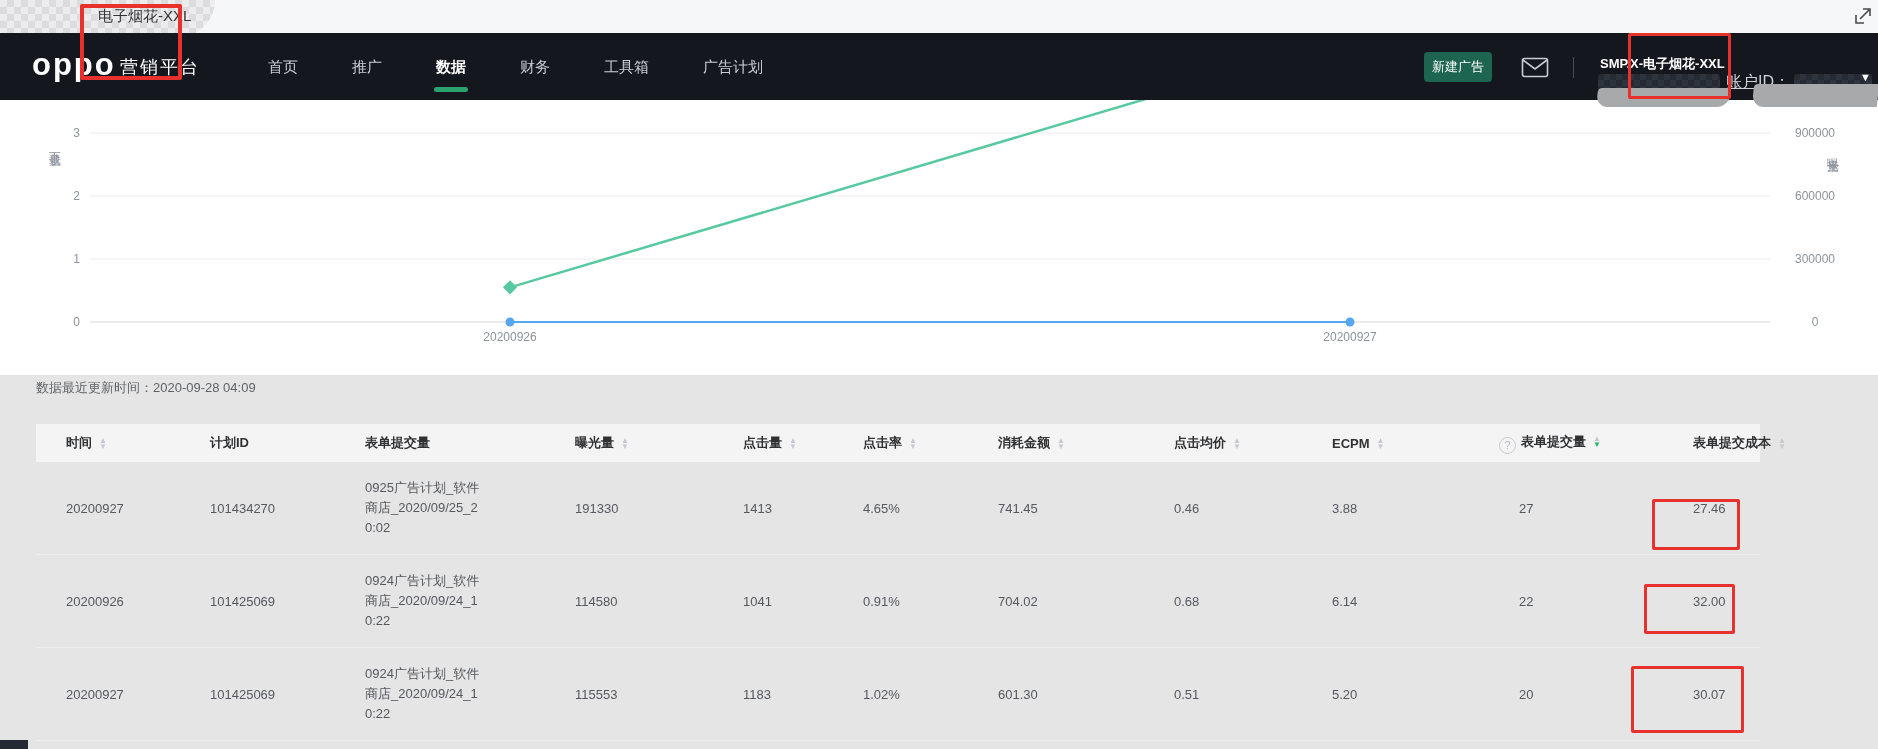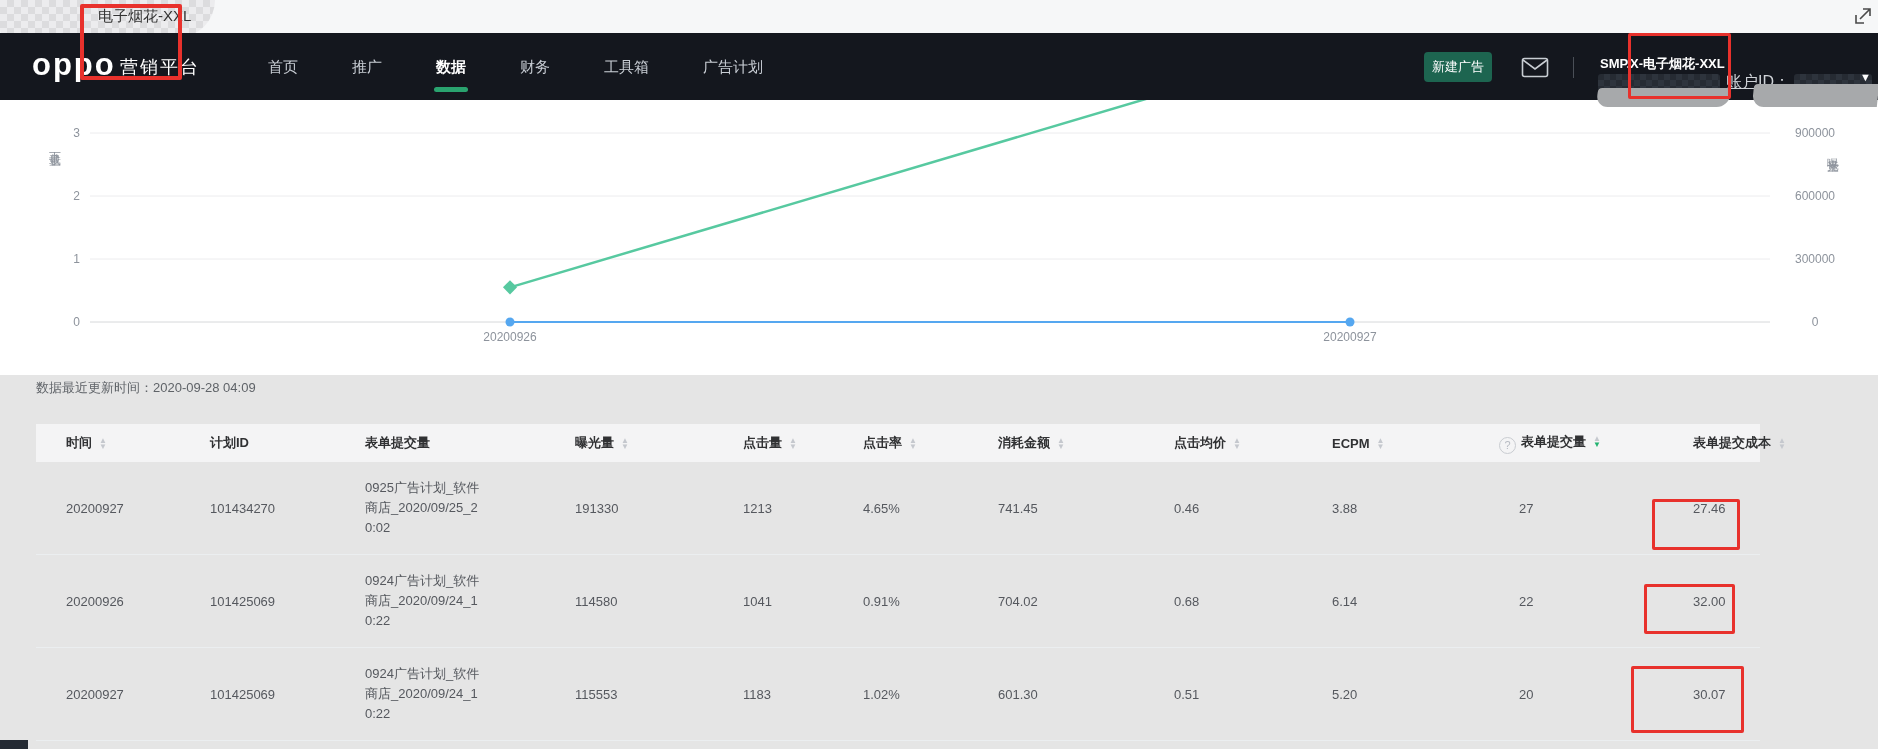--- a/index.html
+++ b/index.html
@@ -208,21 +208,21 @@
     </tr>
     </thead>
     <tbody>
     <tr>
       <td>20200927</td>
       <td>101434270</td>
       <td class="plan-name">0925广告计划_软件
 商店_2020/09/25_2
 0:02</td>
       <td>191330</td>
-      <td>1213</td>
+      <td>1413</td>
       <td>4.65%</td>
       <td>741.45</td>
       <td>0.46</td>
       <td>3.88</td>
       <td class="cell-form-submits">27</td>
       <td class="cell-form-cost">27.46</td>
     </tr>
     <tr>
       <td>20200926</td>
       <td>101425069</td>

